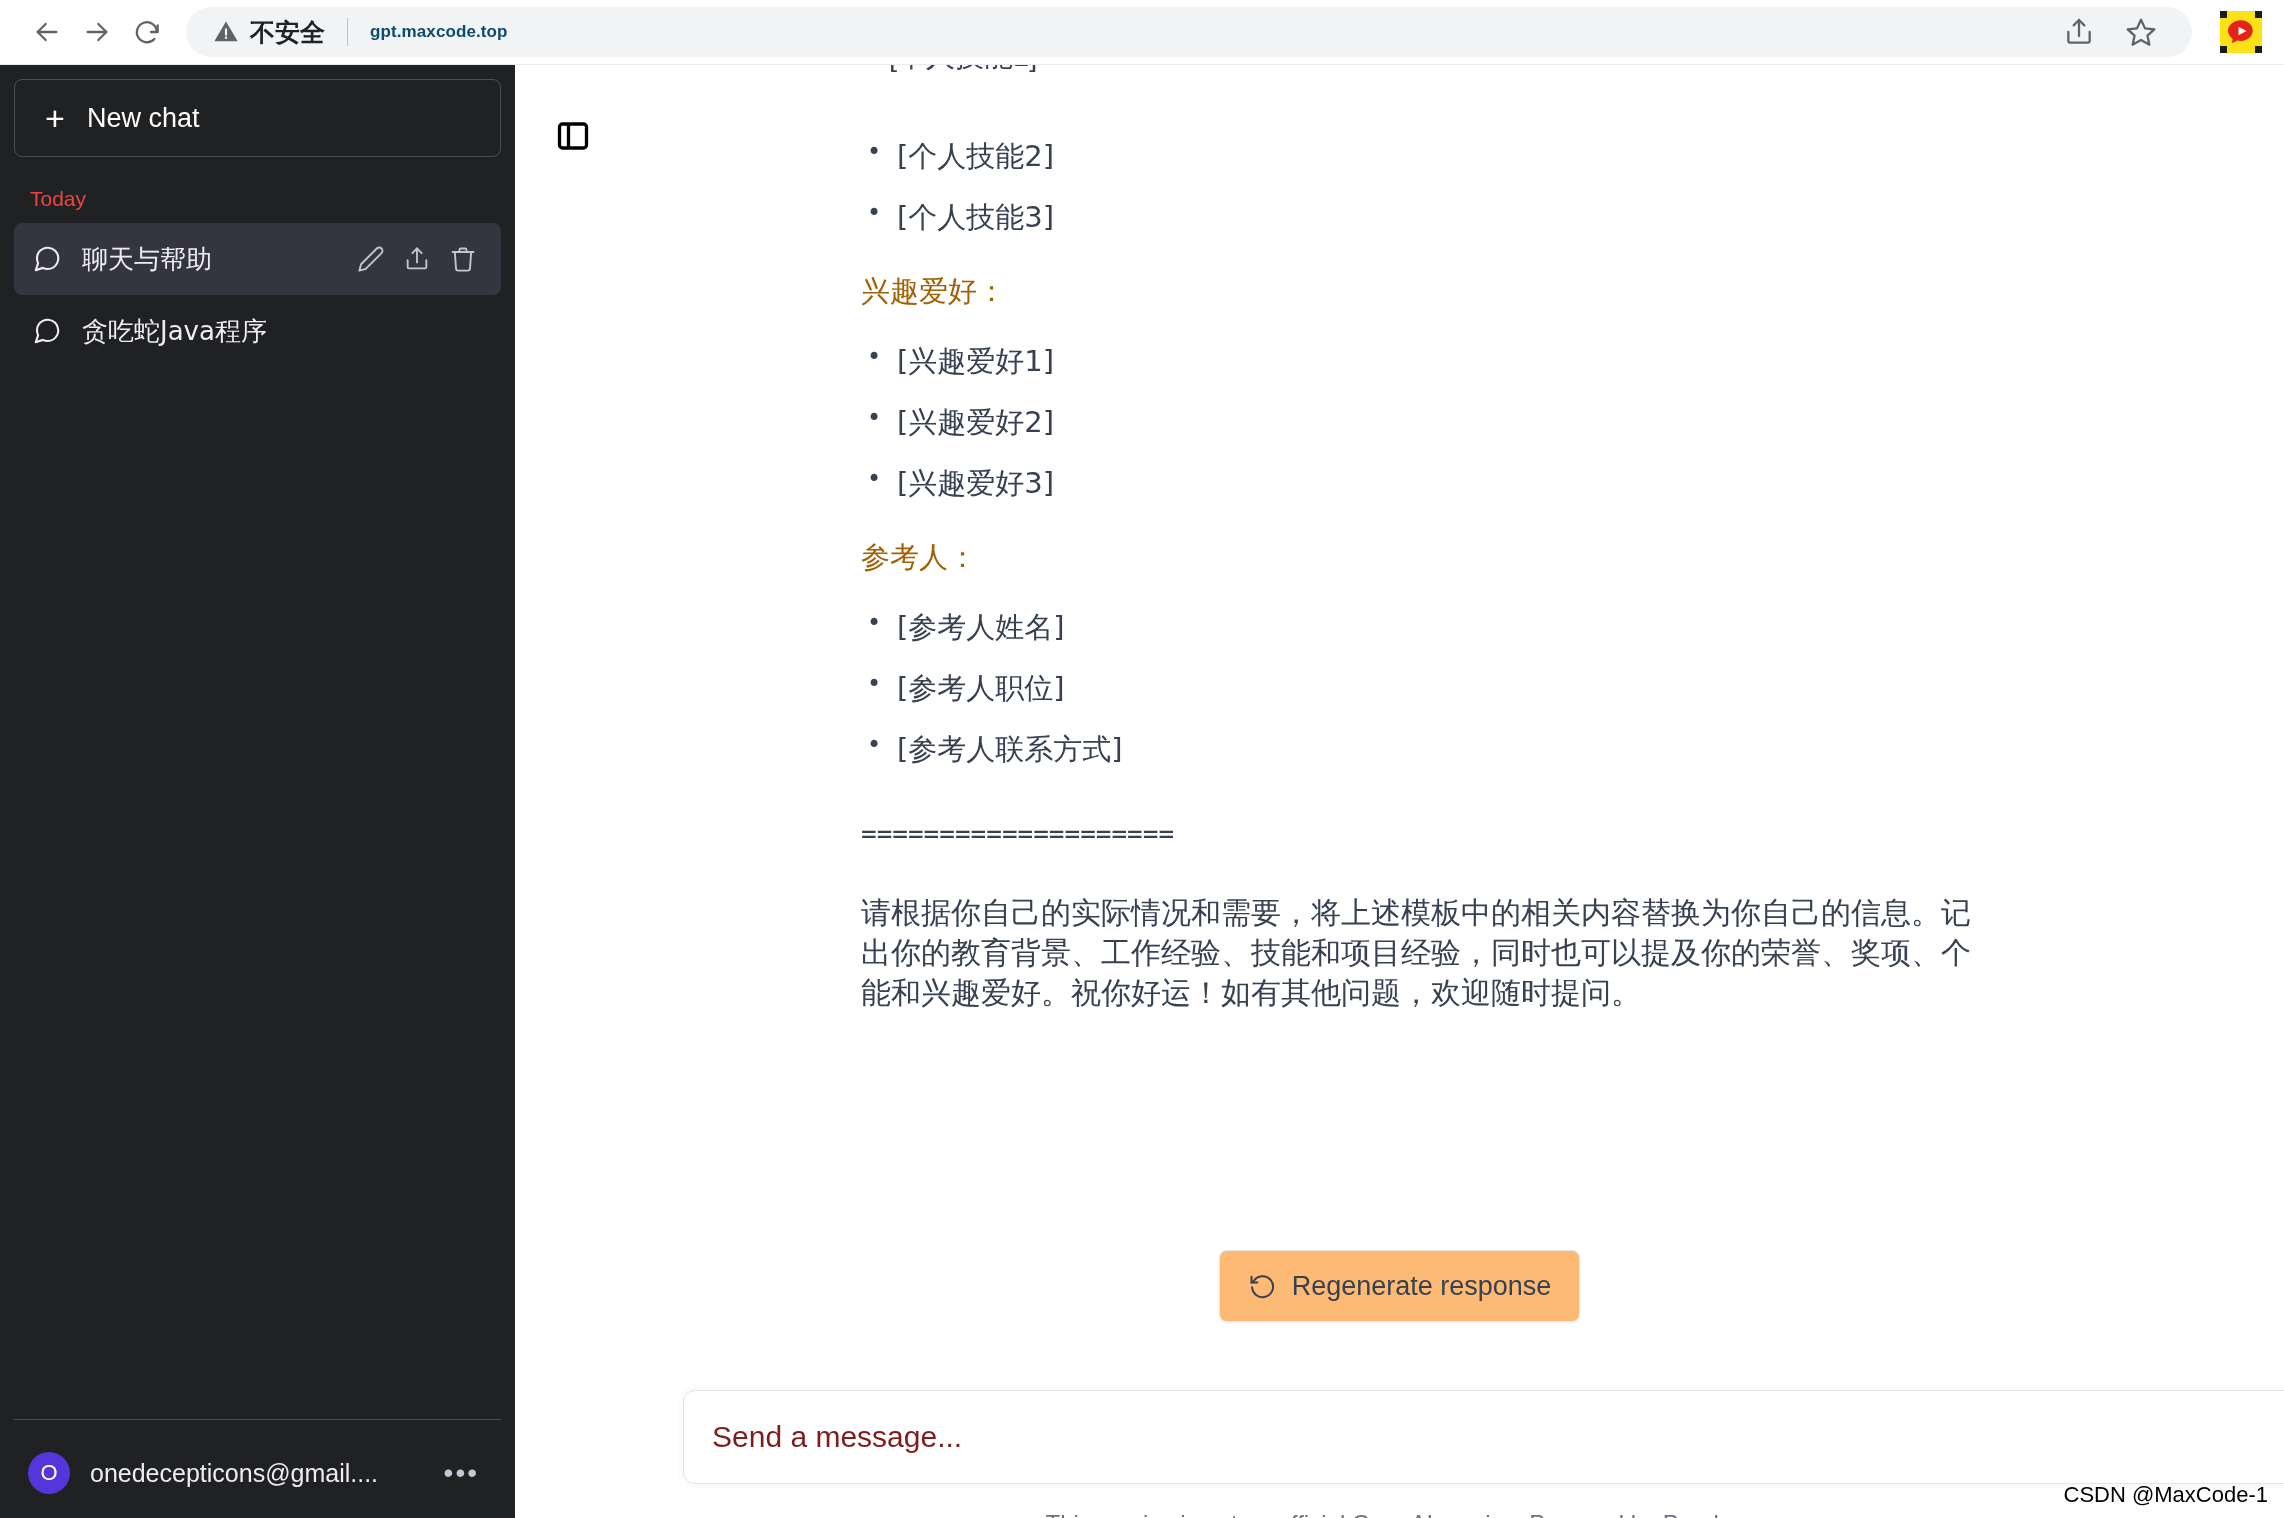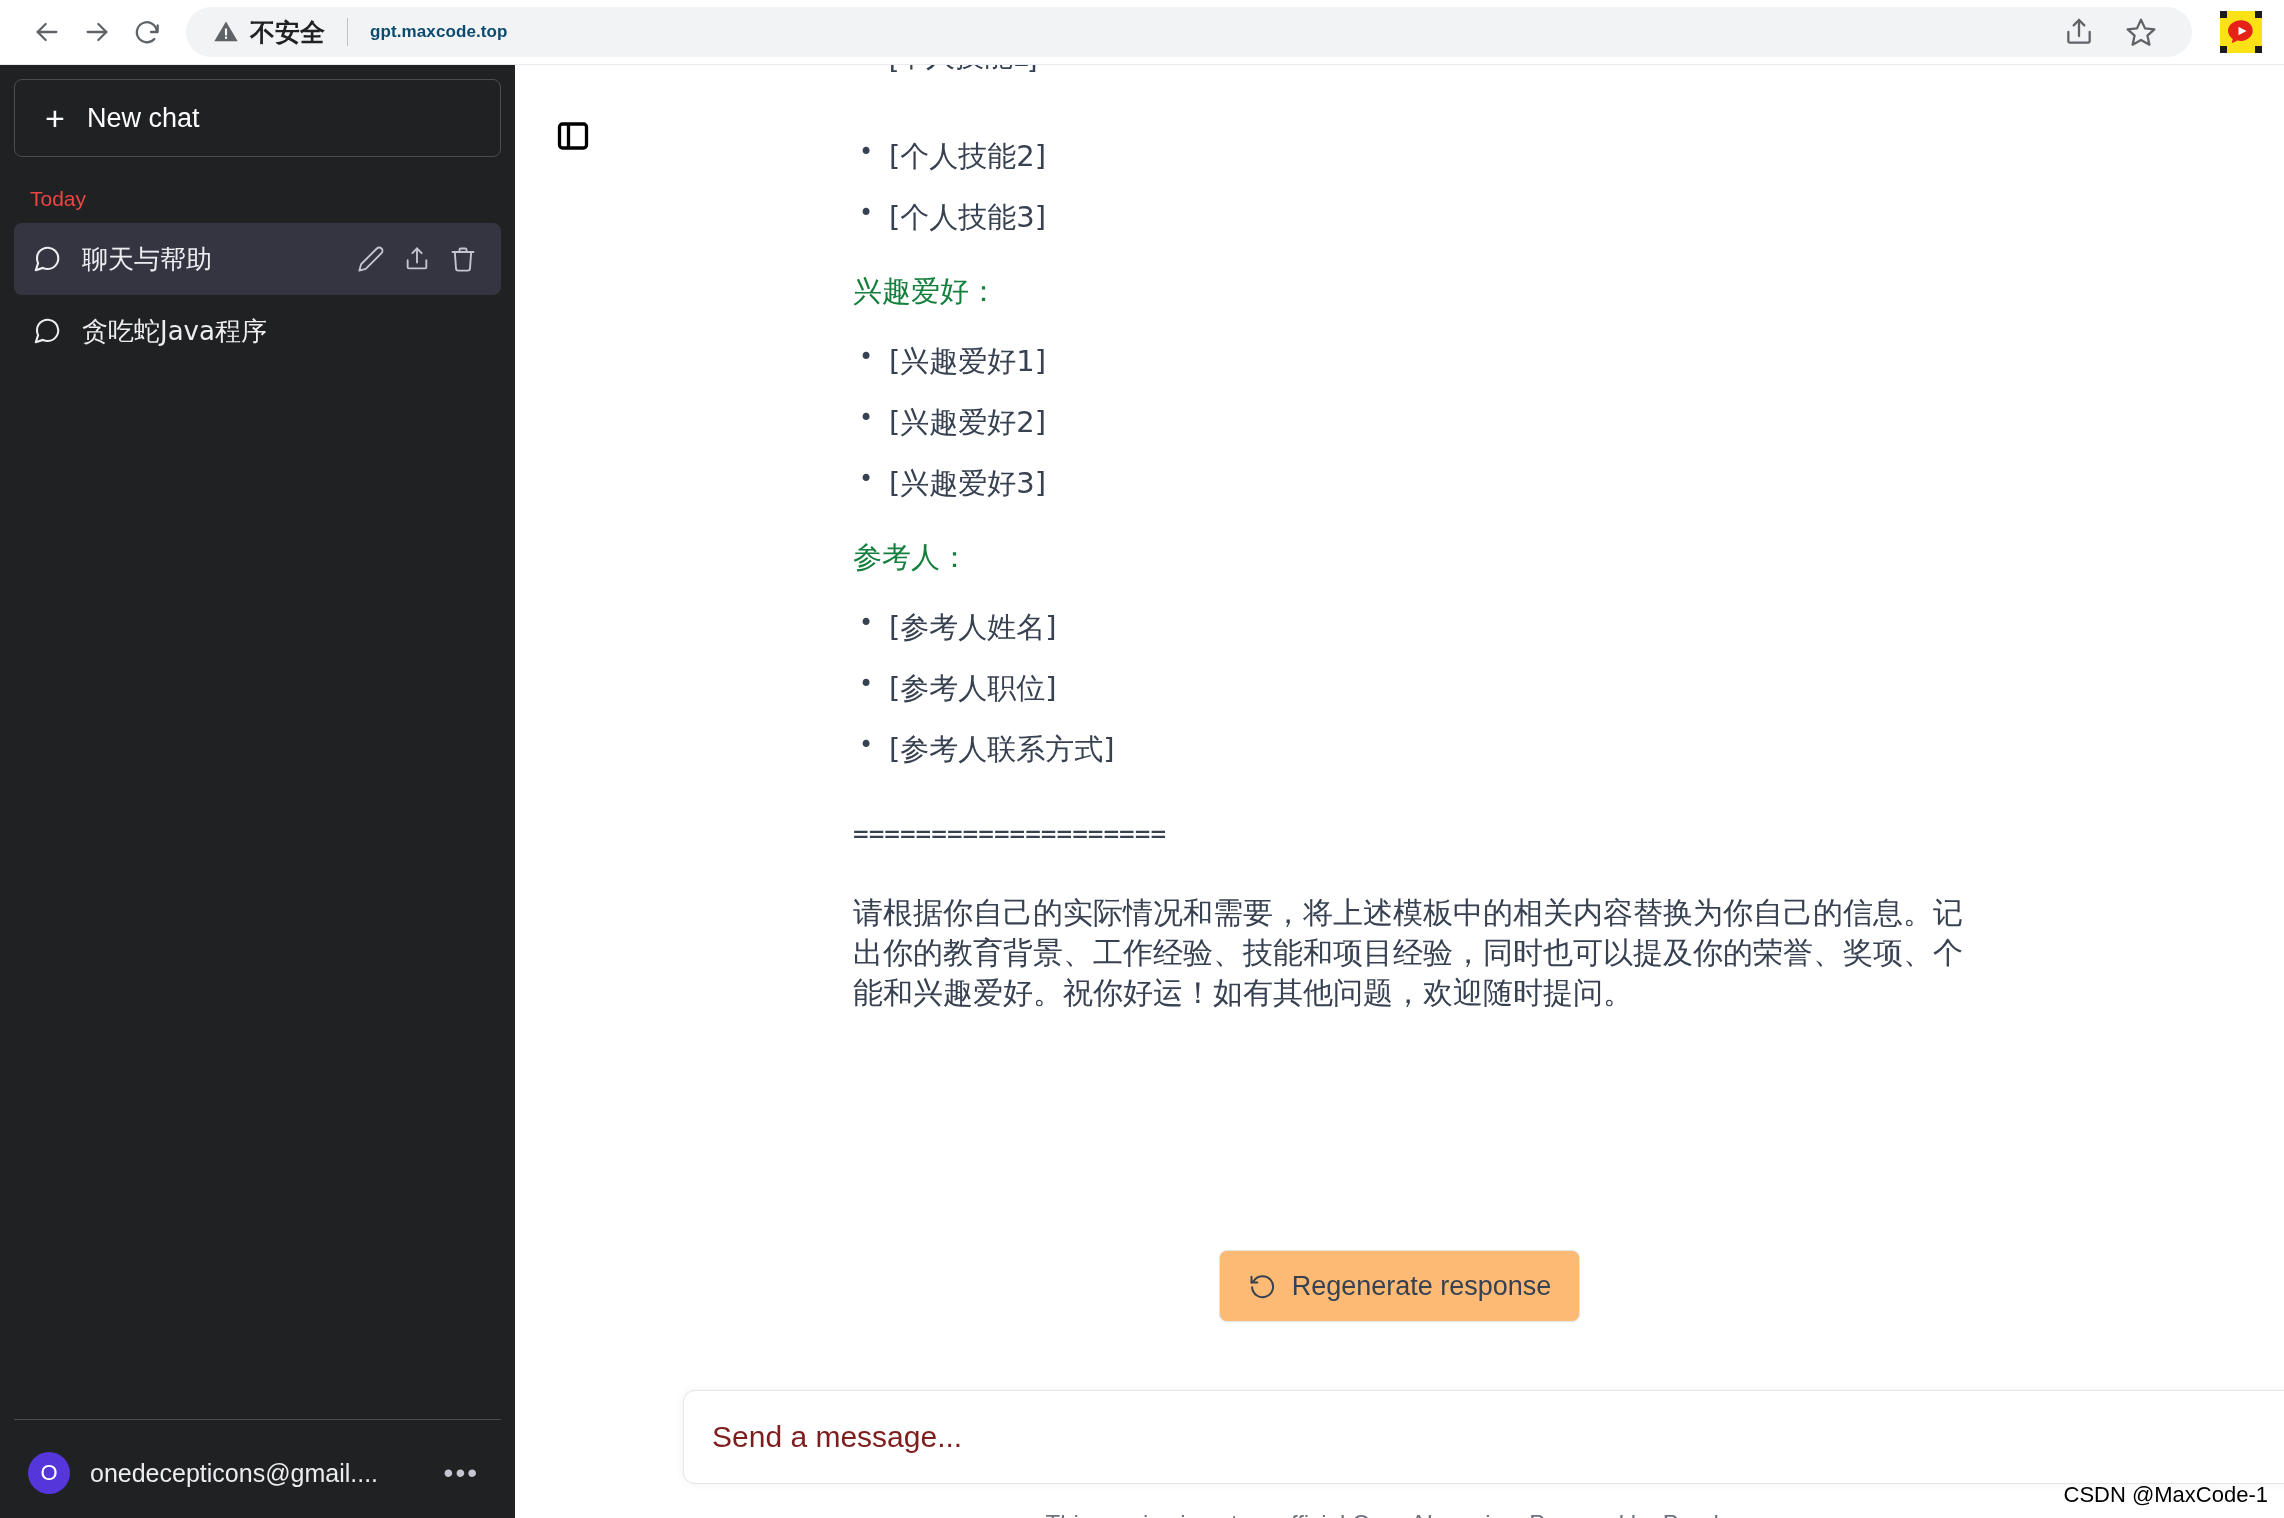--- a/index.html
+++ b/index.html
@@ -155,42 +155,42 @@
     overflow: hidden;
   }
   .panel-toggle {
     position: absolute; top: 50px; left: 37px;
     width: 42px; height: 42px;
     display:flex; align-items:center; justify-content:center;
     color: #000;
   }
   .conversation {
     position: absolute;
-    top: 0; left: 0; right: 0;
+    top: 0; left: 8px; right: 0;
     padding-left: 338px;
     padding-top: 0;
     color: #374151;
     font-family: "DejaVu Sans", sans-serif;
   }
   .bullets { list-style: none; }
   .bullets li {
     position: relative;
     font-size: 29px;
     line-height: 1.35;
     padding-left: 36px;
     margin-bottom: 22px;
     color: #374151;
   }
   .bullets li::before {
     content: "•";
     position: absolute; left: 6px; top: -1px;
     font-size: 24px; color: #374151;
   }
   .para-head {
-    font-size: 29px; line-height: 1.4; color: #15803d;
+    font-size: 29px; line-height: 1.4; color: #a16207;
     margin: 34px 0 30px 0;
   }
   .divider-eq {
     font-size: 29px; color: #374151; letter-spacing: 0px;
     margin: 50px 0 44px 0;
     font-family: "DejaVu Sans Mono", monospace;
     font-size: 26px;
   }
   .closing-para {
     font-size: 30px; line-height: 1.32; color: #374151;

